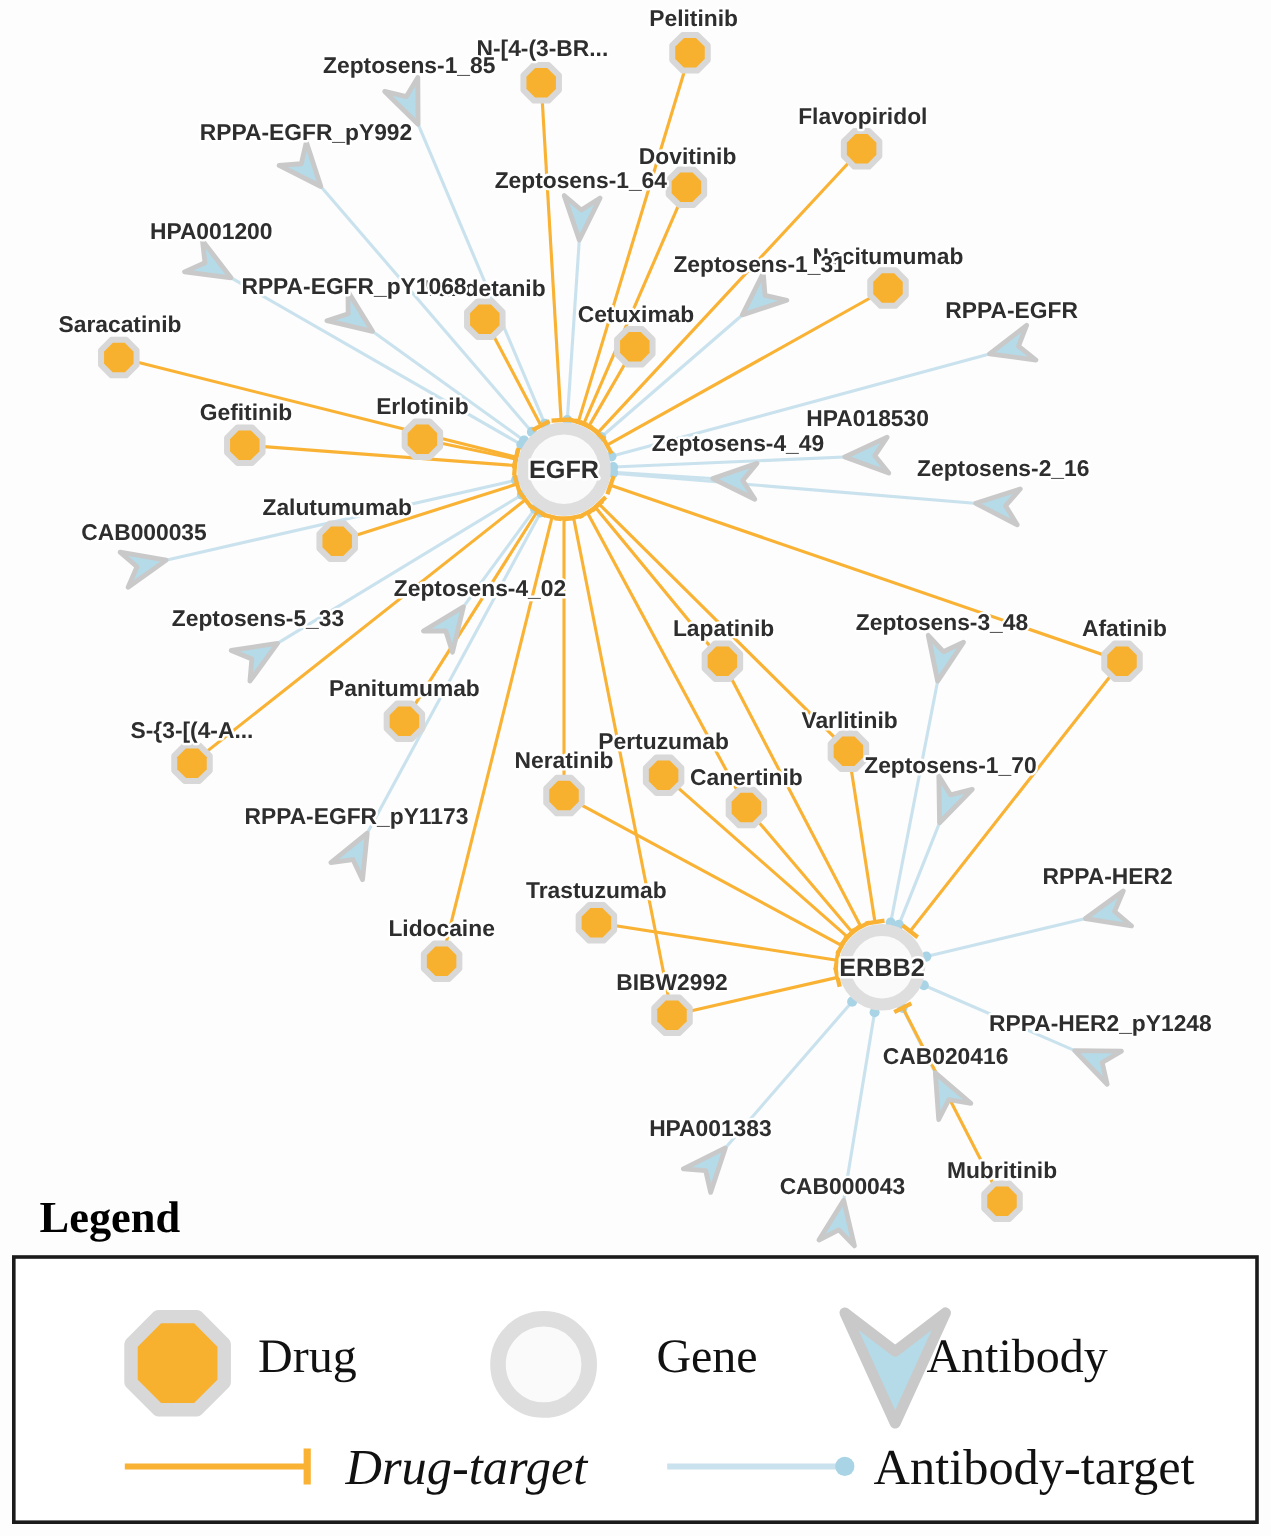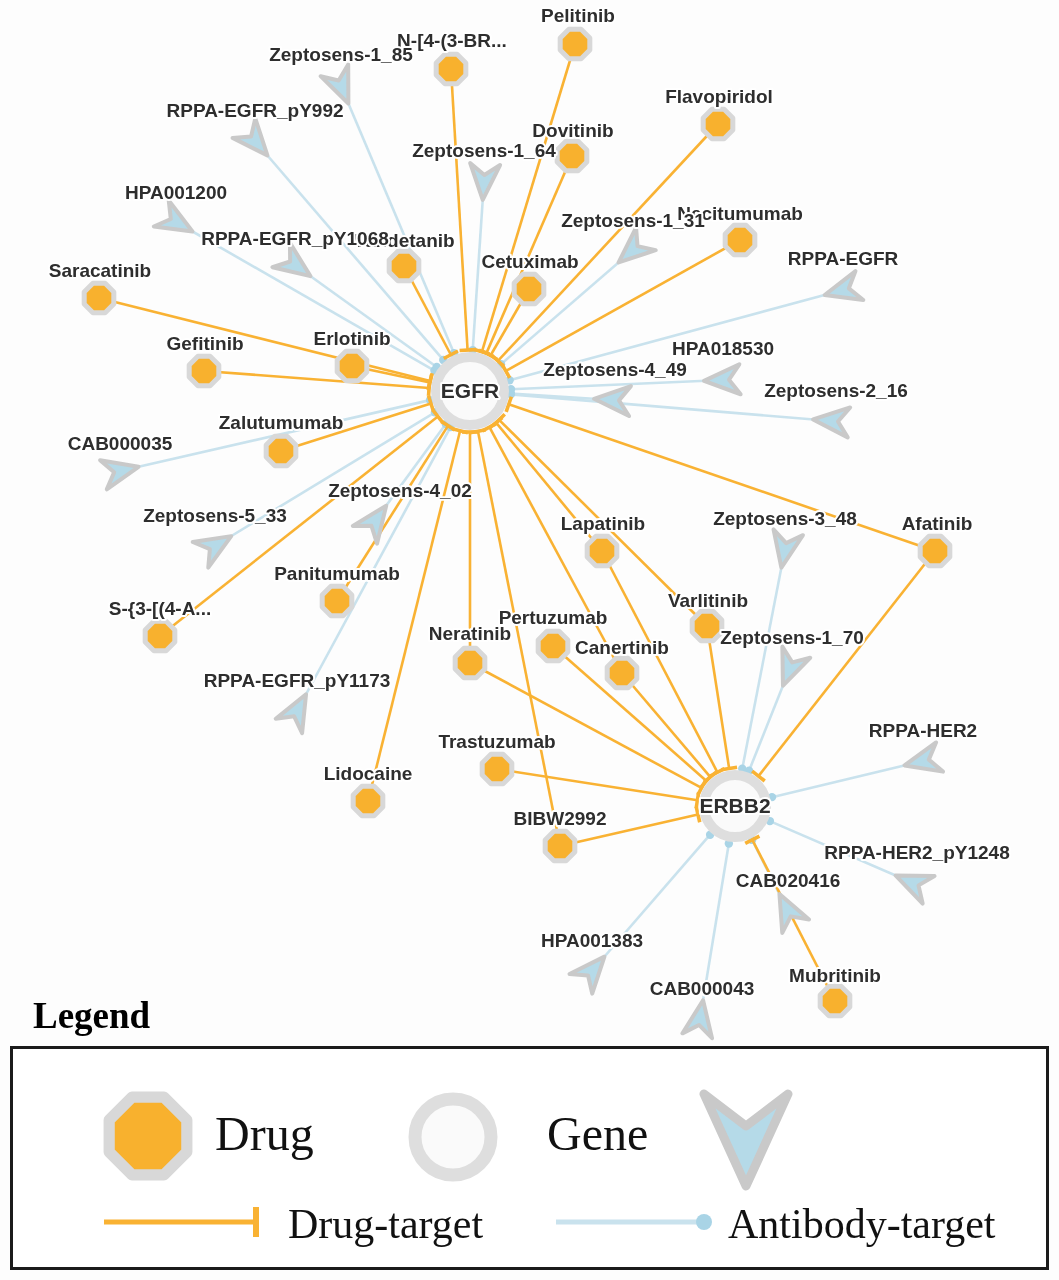--- a/index.html
+++ b/index.html
@@ -8,21 +8,21 @@
   #network{position:absolute;top:0;left:0;}
   text.node-label{font-family:"Liberation Sans",sans-serif;font-weight:bold;font-size:19px;
         fill:#2e2e2e;text-anchor:middle;paint-order:stroke;stroke:#ffffff;stroke-width:4px;
         stroke-linejoin:round;}
   text.gene-label{font-size:21px;}
   .legend-title{position:absolute;left:12px;top:994px;font-family:"Liberation Serif",serif;
         font-size:37px;font-weight:bold;color:#000;margin-left:21px;}
   .legend-box{position:absolute;left:10px;top:1046px;width:1033px;height:218px;
         border:3px solid #1b1b1b;background:#ffffff;}
   .lg-abs{position:absolute;}
-  .lg-label{font-family:"Liberation Serif",serif;font-size:48px;color:#111;}
+  .lg-label{font-family:"Liberation Serif",serif;font-size:40px;color:#111;}
   .lg-label-sm{font-family:"Liberation Serif",serif;font-size:42px;color:#111;}
 </style>
 </head>
 <body>
 
 <div class="page">
 
   <svg id="network" width="1059" height="1042" viewBox="0 0 1059 1042">
       <g>
         <g>
@@ -334,26 +334,27 @@
   <span class="lg-abs lg-label" style="left:215px;top:1106px;">Drug</span>
 
   <svg class="lg-abs" style="left:398px;top:1082px;" width="110" height="110" viewBox="-55 -55 110 110">
     <circle cx="0" cy="0" r="38" fill="#FAFAFA" stroke="#DEDEDE" stroke-width="13"></circle>
   </svg>
   <span class="lg-abs lg-label" style="left:512px;top:1106px;margin-left:35px;">Gene</span>
 
   <svg class="lg-abs" style="left:690px;top:1080px;" width="112" height="112" viewBox="-56 -56 112 112">
     <path d="M -42 -42 L 0 50 L 42 -42 L 0 -10 Z" fill="#B5DAE8" stroke="#C9C9C9" stroke-width="9" stroke-linejoin="round"></path>
   </svg>
+  <span class="lg-abs lg-label" style="left:772px;top:1106px;">Antibody</span>
 
   <svg class="lg-abs" style="left:100px;top:1202px;" width="175" height="40" viewBox="0 0 175 40">
     <line x1="4" y1="20" x2="156" y2="20" stroke="#F9B233" stroke-width="5"></line>
     <line x1="156" y1="5" x2="156" y2="35" stroke="#F9B233" stroke-width="6"></line>
   </svg>
-  <span class="lg-abs lg-label-sm" style="left:288px;top:1200px;">Drug-target</span>
+  <span class="lg-abs lg-label-sm" style="left:288px;top:1200px;font-style:italic;">Drug-target</span>
 
   <svg class="lg-abs" style="left:552px;top:1202px;" width="170" height="40" viewBox="0 0 170 40">
     <line x1="4" y1="20" x2="148" y2="20" stroke="#C9E2ED" stroke-width="5"></line>
     <circle cx="152" cy="20" r="8" fill="#A9D4E6"></circle>
   </svg>
   <span class="lg-abs lg-label-sm" style="left:728px;top:1200px;">Antibody-target</span>
 
 </div>
 
 </body></html>

